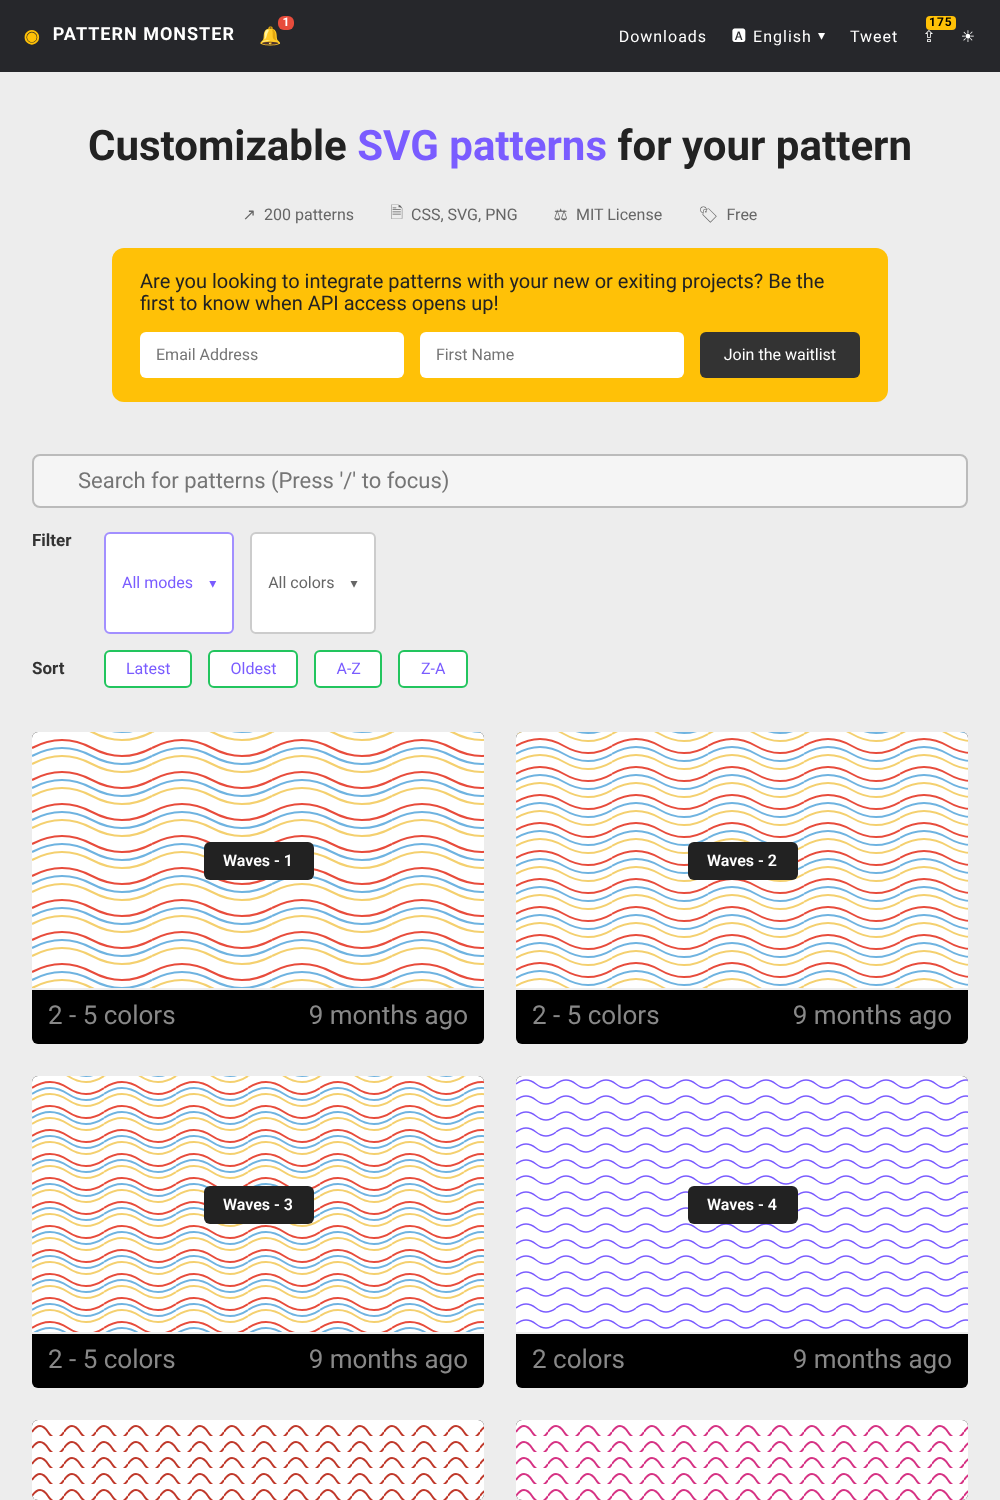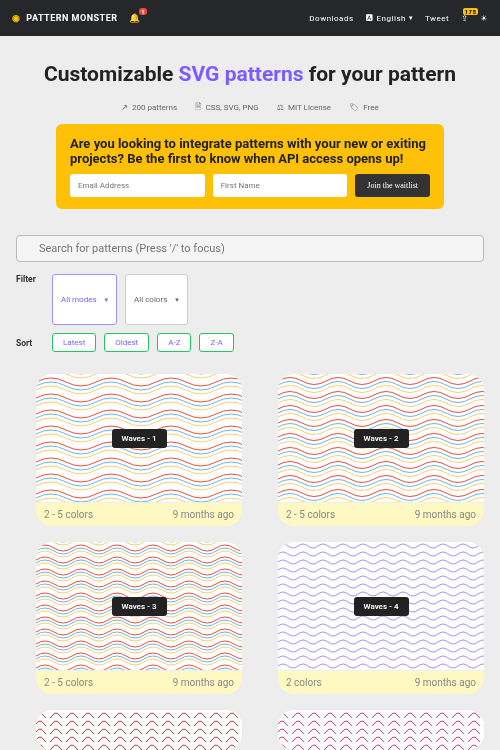--- a/index.html
+++ b/index.html
@@ -14,41 +14,41 @@
 .nav-right .lang { display:flex; align-items:center; gap:3px; }
 .nav-btn { position:relative; display:flex; align-items:center; }
 .nav-btn .badge2 { position:absolute; top:-6px; right:-10px; background:#ffc107; color:#000; font-size:6px; padding:0 2px; border-radius:2px; font-weight:700;}
 .hero { padding:26px 24px 12px; text-align:center; }
 .hero h1 { font-size:21px; font-weight:700; color:#222; }
 .hero h1 .accent { color:#7a5cff; }
 .meta-row { display:flex; justify-content:center; gap:18px; margin:14px 0 10px; font-size:8px; color:#666; }
 .meta-row span { display:flex; align-items:center; gap:4px; }
 .hero p.desc { font-size:8.5px; color:#555; line-height:1.5; max-width:390px; margin:0 auto 14px; }
 .waitlist { background:#ffc107; border-radius:6px; padding:12px 14px; text-align:left; margin:0 32px; }
-.waitlist .q { font-size:13px; font-weight:700; color:#222; margin-bottom:8px; }
+.waitlist .q { font-size:10px; font-weight:400; color:#222; margin-bottom:8px; }
 .waitlist .row { display:flex; gap:8px; }
 .waitlist input { flex:1; font-size:8px; padding:7px 8px; border:none; border-radius:3px; }
-.waitlist button { background:#333; color:#fff; border:none; font-size:8px; padding:7px 12px; border-radius:3px; cursor:pointer;font-family:Liberation Serif, serif; }
+.waitlist button { background:#333; color:#fff; border:none; font-size:8px; padding:7px 12px; border-radius:3px; cursor:pointer; }
 .controls { padding:14px 16px 8px; }
 .search { width:100%; border:1px solid #bbb; border-radius:4px; padding:6px 8px 6px 22px; font-size:11px; color:#888; background:#f5f5f5; position:relative; }
 .search-wrap { position:relative; }
 .search-wrap .sicon { position:absolute; left:7px; top:6px; color:#999; font-size:8px; }
 .filter-row { display:flex; gap:8px; margin-top:12px; font-size:8.5px; }
 .filter-row .lbl { font-weight:700; color:#333; width:28px; }
 .sel { border:1px solid #a28fff; color:#7a5cff; padding:20px 8px; border-radius:3px; font-size:8px; background:#fff; display:flex; align-items:center; gap:8px; cursor:pointer;}
 .sel.plain { border-color:#ccc; color:#666; }
 .sort-row { display:flex; align-items:center; gap:8px; margin-top:8px; font-size:8.5px; }
 .sort-row .lbl { font-weight:700; color:#333; width:28px; }
 .sbtn { border:1px solid #22c55e; color:#7a5cff; padding:4px 10px; border-radius:3px; font-size:8px; background:#fff; cursor:pointer;}
 .grid { padding:14px 16px; display:grid; grid-template-columns:1fr 1fr; gap:16px; }
-.card { background:#fef9c3; border-radius:16px; overflow:hidden; cursor:pointer;margin-left:20px; }
+.card { background:#000000; border-radius:3px; overflow:hidden; cursor:pointer; }
 .preview { height:128px; position:relative; display:flex; align-items:center; justify-content:center; overflow:hidden;}
 .preview svg { position:absolute; inset:0; width:100%; height:100%; }
 .ptitle { background:#222; color:#fff; font-size:8px; padding:5px 10px; border-radius:3px; position:relative; z-index:2; font-weight:600;}
-.card-foot { display:flex; justify-content:space-between; padding:6px 8px; font-size:10px; color:#888; border-top:1px solid #eee;}
+.card-foot { display:flex; justify-content:space-between; padding:6px 8px; font-size:13px; color:#888; border-top:1px solid #eee;}
 .partial { height:40px; overflow:hidden; position:relative;}
 .chev { font-size:7px; }
 </style>
 </head>
 <body>
 
 <div class="navbar">
   <span class="logo">◉</span>
   <span class="brand">PATTERN MONSTER</span>
   <span class="bell-wrap">

